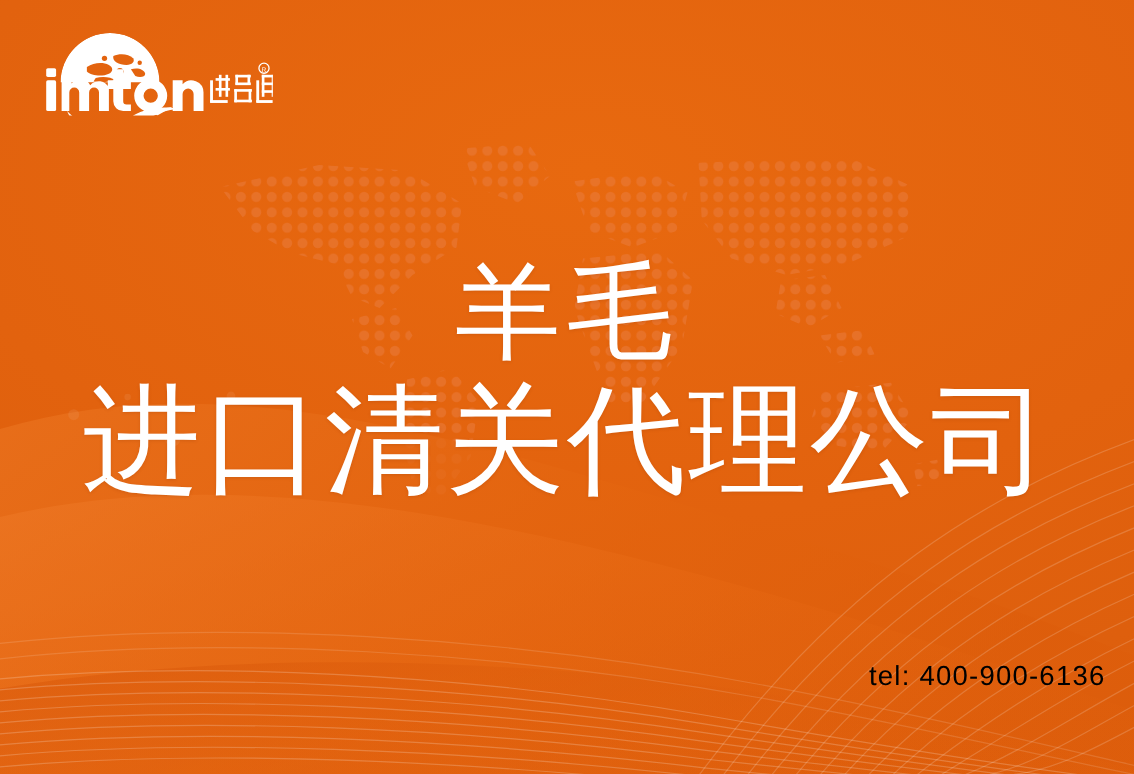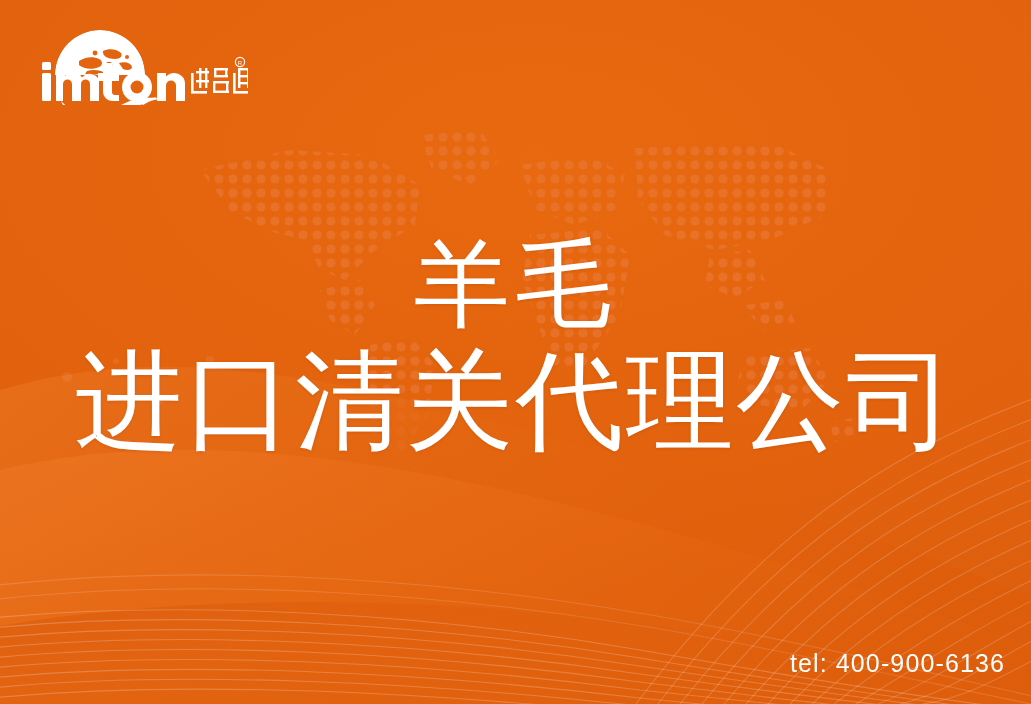--- a/index.html
+++ b/index.html
@@ -104,22 +104,22 @@
     line-height: 124px;
     letter-spacing: 0.02em;
     font-family: Liberation Serif, serif;
   }
 
   
 
   #phone {
     position: absolute;
     right: 26px;
-    top: 648px;
-    color: #ffffff;
+    top: 600px;
+    color: #000000;
     font-size: 25px;
     line-height: 30px;
     letter-spacing: 0.045em;
     white-space: nowrap;
     font-family: "Liberation Sans", sans-serif;
   }
 </style>
 </head>
 <body>
 

